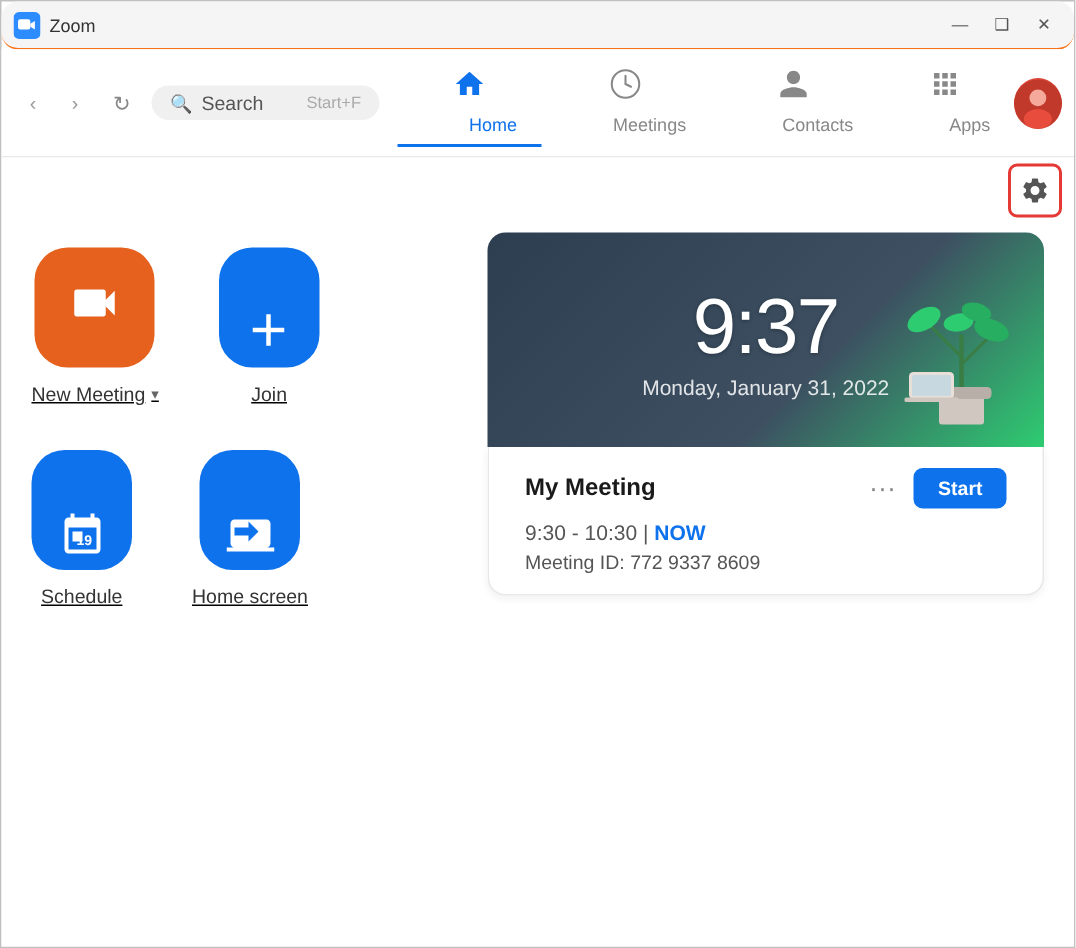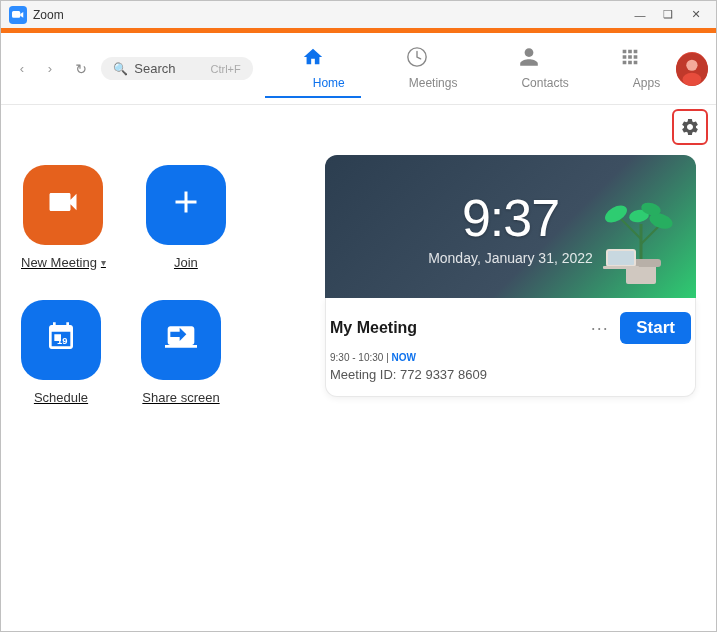--- a/index.html
+++ b/index.html
@@ -18,22 +18,23 @@
       display: flex;
       flex-direction: column;
     }
     
     .title-bar {
       height: 32px;
       background: #f5f5f5;
       display: flex;
       align-items: center;
       padding: 0 8px;
-      border-bottom: 5px solid #f97316;
+      border-bottom: 1px solid #f97316;
       user-select: none;
+      border-radius: 11px;
     }
     .title-bar-logo {
       display: flex;
       align-items: center;
       gap: 6px;
       flex: 1;
     }
     .zoom-logo-icon {
       width: 18px;
       height: 18px;
@@ -235,26 +236,26 @@
       height: 80px;
       border-radius: 22px;
       background: #e5611d;
       display: flex;
       align-items: center;
       justify-content: center;
       cursor: pointer;
       border: none;
     }
     .action-btn-blue {
-      width: 80px;
+      width: 67px;
       height: 80px;
       border-radius: 22px;
       background: #0e72ed;
       display: flex;
-      align-items: center;
+      align-items: flex-end;
       justify-content: center;
       cursor: pointer;
       border: none;
     }
     .action-icon {
       color: white;
       font-size: 28px;
     }
     .action-label {
       font-size: 13px;
@@ -296,21 +297,21 @@
     .hero-date {
       font-size: 14px;
       color: rgba(255,255,255,0.85);
       margin-top: 2px;
     }
     .meeting-card {
       background: #fff;
       border: 1px solid #e8e8e8;
       border-top: none;
       border-radius: 0 0 12px 12px;
-      padding: 14px 4px;
+      padding: 14px 24px;
       box-shadow: 0 2px 6px rgba(0,0,0,0.06);
     }
     .meeting-header {
       display: flex;
       align-items: center;
       justify-content: space-between;
       margin-bottom: 8px;
     }
     .meeting-title {
       font-size: 16px;
@@ -329,26 +330,26 @@
       font-size: 18px;
       color: #888;
       padding: 0 4px;
     }
     .start-btn {
       background: #0e72ed;
       color: white;
       border: none;
       border-radius: 6px;
       padding: 6px 16px;
-      font-size: 17px;
+      font-size: 13px;
       font-weight: 600;
       cursor: pointer;
     }
     .meeting-time-row {
-      font-size: 10px;
+      font-size: 14px;
       color: #555;
       margin-bottom: 4px;
     }
     .meeting-now {
       color: #0e72ed;
       font-weight: 600;
     }
     .meeting-id {
       font-size: 13px;
       color: #555;
@@ -385,21 +386,21 @@
 
   <div class="nav-bar">
     <div class="nav-back-forward">
       <button class="nav-arrow-btn">‹</button>
       <button class="nav-arrow-btn">›</button>
     </div>
     <button class="nav-refresh-btn">↻</button>
     <div class="search-bar">
       <span class="search-icon-wrap">🔍</span>
       <span class="search-text">Search</span>
-      <span class="search-shortcut">Ctrl+F</span>
+      <span class="search-shortcut">Start+F</span>
     </div>
 
     <div class="nav-tabs">
 
       <div class="nav-tab active">
         <span class="nav-tab-icon">
           <svg width="22" height="22" viewBox="0 0 24 24" fill="#0e72ed">
             <path d="M10 20v-6h4v6h5v-8h3L12 3 2 12h3v8z"></path>
           </svg>
         </span>
@@ -503,21 +504,21 @@
         </div>
 
         <div class="action-item">
           <button class="action-btn-blue">
             <span class="action-icon">
               <svg width="32" height="32" viewBox="0 0 24 24" fill="white">
                 <path d="M20 18c1.1 0 1.99-.9 1.99-2L22 6c0-1.1-.9-2-2-2H4c-1.1 0-2 .9-2 2v10c0 1.1.9 2 2 2H0v2h24v-2h-4zm-9-3v-3H4V8h7V5l5 5-5 5z"></path>
               </svg>
             </span>
           </button>
-          <span class="action-label">Share screen</span>
+          <span class="action-label">Home screen</span>
         </div>
       </div>
     </div>
 
     <div class="calendar-panel">
       <div class="calendar-hero">
         <span class="hero-time">9:37</span>
         <span class="hero-date">Monday, January 31, 2022</span>
 
         <div class="plant-container">

